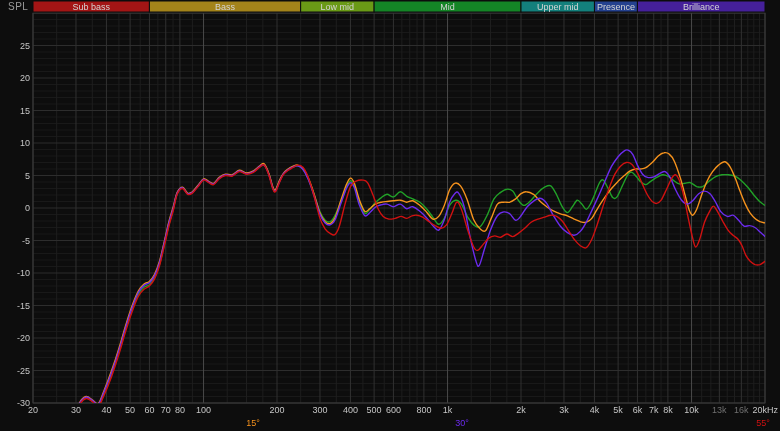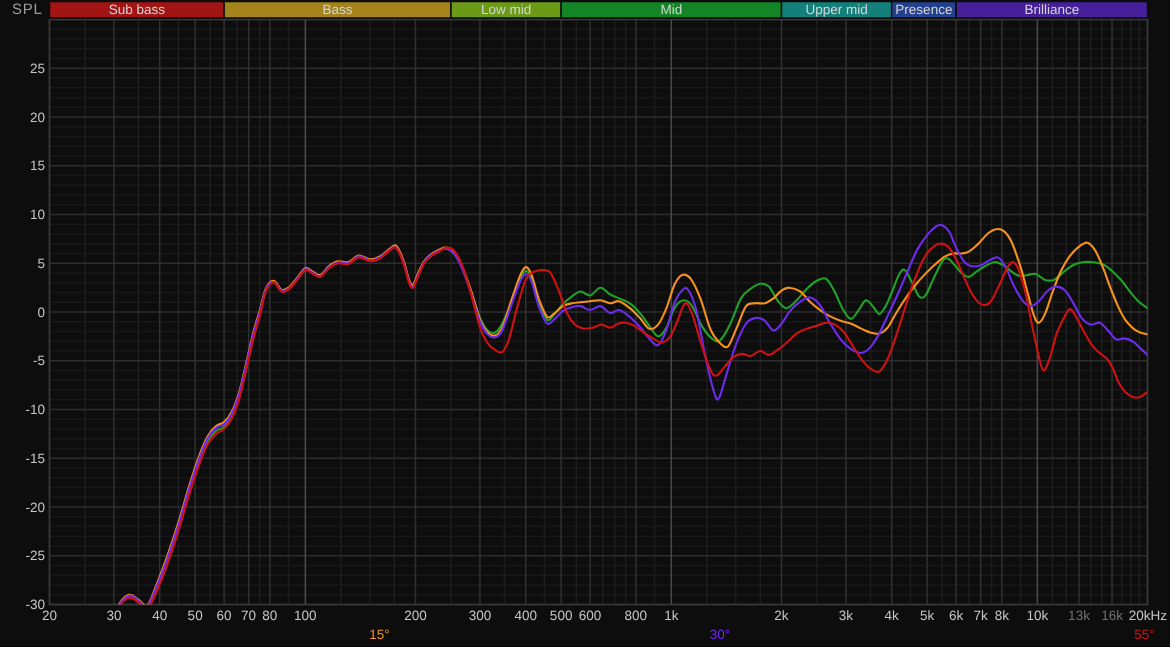--- a/index.html
+++ b/index.html
@@ -220,15 +220,15 @@
       </g>
       <g clip-path="url(#pc)">
         <path d="M72.4,422.5C73.6,419.5 77.2,408.4 79.4,404.3C81.7,400.2 83.9,398.3 86.1,397.8C88.2,397.3 90.3,399.7 92.3,401.0C94.3,402.3 96.3,406.7 98.2,405.6C100.1,404.5 101.5,399.7 103.8,394.5C106.0,389.3 109.1,381.4 111.6,374.4C114.1,367.4 116.6,359.9 118.9,352.3C121.3,344.7 123.6,336.0 125.8,328.9C128.0,321.8 130.1,315.1 132.2,309.4C134.3,303.7 136.3,298.1 138.3,294.4C140.2,290.8 142.1,288.9 144.0,287.3C145.8,285.7 147.6,286.3 149.4,284.7C151.2,283.1 152.9,280.9 154.6,277.6C156.3,274.2 157.9,270.0 159.5,264.6C161.1,259.1 162.7,251.6 164.2,245.1C165.8,238.6 167.3,231.4 168.7,225.6C170.2,219.7 171.6,215.3 173.1,209.9C174.5,204.6 175.6,197.4 177.2,193.7C178.8,190.0 180.8,187.8 182.5,187.8C184.2,187.8 185.9,192.9 187.6,193.7C189.2,194.5 190.6,193.7 192.4,192.4C194.1,191.1 196.3,188.1 198.1,185.9C200.0,183.7 201.8,180.1 203.5,179.4C205.3,178.8 207.0,181.2 208.7,182.0C210.4,182.8 211.9,184.6 213.6,183.9C215.4,183.3 217.3,179.6 219.3,178.1C221.2,176.6 223.3,175.3 225.5,174.8C227.6,174.4 229.9,176.2 232.2,175.5C234.4,174.8 236.8,171.3 239.2,170.9C241.6,170.6 244.2,173.4 246.5,173.6C248.9,173.7 251.1,172.8 253.4,171.6C255.6,170.4 258.0,167.6 259.8,166.4C261.6,165.2 262.6,163.3 264.1,164.4C265.5,165.6 267.3,169.8 268.7,173.6C270.2,177.3 271.6,184.4 272.7,187.2C273.8,190.0 274.3,191.3 275.4,190.4C276.5,189.6 277.8,184.7 279.1,182.0C280.4,179.3 281.7,176.3 283.2,174.2C284.7,172.1 286.5,170.8 288.1,169.7C289.7,168.5 291.1,167.7 292.7,167.1C294.3,166.4 296.0,165.4 297.6,165.8C299.3,166.1 301.0,166.9 302.7,169.0C304.5,171.1 306.2,174.0 308.0,178.1C309.9,182.2 311.8,188.1 313.8,193.7C315.8,199.3 318.1,207.5 320.0,211.9C321.9,216.3 323.5,218.7 325.1,220.3C326.8,222.0 328.5,222.4 330.1,221.7C331.7,220.9 333.0,219.1 334.8,215.8C336.6,212.6 338.8,206.9 340.7,202.2C342.7,197.4 344.8,190.8 346.4,187.2C348.0,183.6 349.1,180.9 350.5,180.7C351.8,180.5 352.9,182.4 354.4,185.9C355.8,189.4 357.6,196.9 359.3,201.5C361.1,206.1 363.1,211.9 364.8,213.2C366.5,214.5 368.0,211.0 369.8,209.3C371.5,207.6 373.2,204.8 375.2,202.8C377.1,200.9 379.3,199.0 381.3,197.6C383.2,196.2 385.0,194.5 387.0,194.3C389.1,194.2 391.2,197.4 393.4,196.9C395.6,196.5 398.0,191.9 400.3,191.8C402.5,191.6 404.6,195.1 406.7,196.3C408.8,197.5 410.5,197.9 412.7,198.9C414.9,199.9 417.6,200.5 419.9,202.2C422.1,203.8 424.4,206.2 426.5,208.7C428.7,211.1 430.8,214.5 432.8,217.1C434.8,219.7 436.8,224.0 438.7,224.3C440.6,224.5 442.5,221.5 444.3,218.4C446.1,215.3 447.7,208.4 449.6,205.4C451.5,202.4 453.7,200.4 455.7,200.2C457.7,200.0 459.4,201.3 461.4,204.1C463.4,206.9 465.6,213.5 467.7,217.1C469.9,220.7 472.5,223.9 474.5,225.6C476.6,227.2 478.1,228.5 480.1,226.8C482.2,225.2 484.6,220.5 486.9,215.8C489.2,211.1 491.7,202.8 494.0,198.9C496.3,195.0 498.5,194.0 500.6,192.4C502.8,190.8 504.8,189.4 506.8,189.2C508.9,188.9 510.8,189.3 512.7,191.1C514.6,192.9 516.4,197.8 518.3,200.2C520.2,202.6 522.0,205.4 524.1,205.4C526.3,205.4 528.8,202.4 531.1,200.2C533.4,198.0 535.8,194.6 538.1,192.4C540.3,190.2 542.5,188.3 544.6,187.2C546.8,186.1 548.8,184.6 550.8,185.9C552.8,187.2 554.8,191.5 556.7,195.0C558.5,198.5 560.4,203.8 562.2,206.7C564.0,209.6 565.7,212.6 567.4,212.6C569.2,212.6 570.8,208.8 572.4,206.7C574.1,204.6 575.7,200.6 577.2,200.2C578.8,199.8 580.3,202.6 581.8,204.1C583.3,205.6 584.8,209.3 586.2,209.3C587.6,209.3 589.0,206.5 590.4,204.1C591.8,201.7 592.9,198.6 594.5,195.0C596.0,191.4 598.1,185.1 599.6,182.7C601.1,180.2 601.9,179.1 603.3,180.1C604.8,181.0 606.5,185.6 608.1,188.5C609.7,191.4 611.2,196.2 612.7,197.6C614.2,199.0 615.4,198.9 617.0,196.9C618.6,195.0 620.4,189.7 622.3,185.9C624.1,182.1 626.6,176.5 628.2,174.2C629.8,171.9 630.6,171.8 632.0,172.3C633.4,172.7 635.0,175.2 636.5,176.8C638.0,178.4 639.3,180.7 640.9,182.0C642.5,183.3 644.3,184.7 645.9,184.6C647.5,184.5 648.9,182.5 650.7,181.3C652.5,180.2 654.8,178.5 656.7,177.4C658.7,176.4 660.6,175.1 662.5,174.8C664.3,174.6 666.1,175.3 667.9,176.2C669.7,177.0 671.2,178.8 673.1,180.1C675.0,181.4 677.2,183.4 679.2,183.9C681.2,184.5 683.1,183.5 685.0,183.3C686.9,183.1 688.5,182.1 690.5,182.7C692.4,183.2 694.7,185.9 696.7,186.6C698.7,187.2 700.5,187.4 702.6,186.6C704.7,185.7 707.0,183.0 709.1,181.3C711.2,179.7 713.1,177.9 715.2,176.8C717.3,175.7 719.5,175.2 721.8,174.8C724.0,174.5 726.5,174.6 728.7,174.8C730.9,175.1 733.1,175.2 735.2,176.2C737.3,177.1 739.3,178.9 741.4,180.7C743.4,182.5 745.7,184.8 747.8,187.2C749.9,189.6 751.9,192.6 753.8,195.0C755.8,197.4 757.7,199.8 759.6,201.5C761.4,203.2 764.1,204.8 765.0,205.4" fill="none" stroke="#21a127" stroke-width="1.4" stroke-linejoin="round" stroke-linecap="round"></path>
         <path d="M72.4,422.5C73.6,419.3 77.2,407.3 79.4,403.0C81.7,398.7 83.9,397.0 86.1,396.5C88.2,396.0 90.3,398.6 92.3,399.8C94.3,400.9 96.3,405.1 98.2,403.6C100.1,402.2 101.5,396.8 103.8,391.3C106.0,385.8 109.1,377.6 111.6,370.5C114.1,363.4 116.6,356.0 118.9,348.4C121.3,340.8 123.6,332.1 125.8,325.0C128.0,317.9 130.1,311.1 132.2,305.5C134.3,299.9 136.3,294.8 138.3,291.2C140.2,287.6 142.1,285.7 144.0,284.1C145.8,282.4 147.6,283.1 149.4,281.4C151.2,279.8 152.9,277.7 154.6,274.3C156.3,270.9 157.9,266.7 159.5,261.3C161.1,255.9 162.7,248.3 164.2,241.8C165.8,235.3 167.3,228.0 168.7,222.3C170.2,216.6 171.6,212.3 173.1,207.3C174.5,202.4 175.6,195.8 177.2,192.4C178.8,189.0 180.8,187.1 182.5,187.2C184.2,187.3 185.9,192.3 187.6,193.1C189.2,193.8 190.6,193.1 192.4,191.8C194.1,190.4 196.3,187.4 198.1,185.3C200.0,183.1 201.8,179.4 203.5,178.8C205.3,178.1 207.0,180.6 208.7,181.3C210.4,182.1 211.9,184.0 213.6,183.3C215.4,182.7 217.3,179.0 219.3,177.4C221.2,175.9 223.3,174.6 225.5,174.2C227.6,173.8 229.9,175.5 232.2,174.8C234.4,174.2 236.8,170.6 239.2,170.3C241.6,170.0 244.2,172.8 246.5,172.9C248.9,173.0 251.1,172.1 253.4,170.9C255.6,169.8 258.0,166.9 259.8,165.8C261.6,164.6 262.6,162.6 264.1,163.8C265.5,165.0 267.3,169.1 268.7,172.9C270.2,176.7 271.6,183.7 272.7,186.6C273.8,189.4 274.3,190.7 275.4,189.8C276.5,188.9 277.8,184.1 279.1,181.3C280.4,178.6 281.7,175.6 283.2,173.6C284.7,171.5 286.5,170.2 288.1,169.0C289.7,167.8 291.1,167.1 292.7,166.4C294.3,165.8 296.0,164.8 297.6,165.1C299.3,165.4 301.0,166.3 302.7,168.3C304.5,170.4 306.2,173.3 308.0,177.4C309.9,181.6 311.8,187.1 313.8,193.1C315.8,199.0 318.1,208.4 320.0,213.2C321.9,218.0 323.5,219.9 325.1,221.7C326.8,223.4 328.5,224.1 330.1,223.6C331.7,223.1 333.0,222.2 334.8,218.4C336.6,214.6 338.8,206.5 340.7,200.8C342.7,195.2 344.8,188.4 346.4,184.6C348.0,180.8 349.1,178.3 350.5,178.1C351.8,177.9 352.9,179.7 354.4,183.3C355.8,186.9 357.6,194.9 359.3,199.6C361.1,204.2 363.1,209.7 364.8,211.3C366.5,212.8 368.0,209.8 369.8,208.7C371.5,207.5 373.2,205.2 375.2,204.1C377.1,203.0 379.3,202.6 381.3,202.2C383.2,201.7 385.0,201.7 387.0,201.5C389.1,201.3 391.2,201.1 393.4,200.8C395.6,200.6 398.0,200.0 400.3,200.2C402.5,200.4 404.6,202.0 406.7,202.2C408.8,202.3 410.5,200.3 412.7,200.8C414.9,201.4 417.6,203.6 419.9,205.4C422.1,207.2 424.4,209.6 426.5,211.9C428.7,214.2 430.8,218.3 432.8,219.1C434.8,219.8 436.8,218.7 438.7,216.4C440.6,214.2 442.5,209.8 444.3,205.4C446.1,201.0 447.9,193.5 449.6,189.8C451.4,186.1 452.9,184.0 454.7,183.3C456.5,182.7 458.5,183.3 460.5,185.9C462.5,188.5 464.7,193.3 466.9,198.9C469.1,204.5 471.5,214.7 473.7,219.7C475.9,224.7 478.2,227.0 480.1,228.8C482.1,230.6 483.6,232.5 485.5,230.8C487.3,229.0 489.2,222.8 491.2,218.4C493.2,214.0 495.3,206.8 497.4,204.1C499.4,201.4 501.7,202.5 503.8,202.2C505.9,201.8 507.9,202.7 509.8,202.2C511.8,201.6 513.7,200.3 515.6,198.9C517.4,197.5 519.2,194.9 521.0,193.7C522.8,192.5 524.1,191.6 526.2,191.8C528.3,191.9 531.1,192.7 533.5,194.3C535.8,196.0 538.1,199.4 540.3,201.5C542.5,203.6 544.7,205.2 546.7,206.7C548.8,208.2 550.5,209.4 552.8,210.6C555.1,211.8 557.9,213.0 560.4,213.8C562.8,214.7 565.2,214.9 567.4,215.8C569.7,216.7 571.9,218.1 574.1,219.1C576.2,220.0 578.3,221.1 580.3,221.7C582.3,222.2 584.3,222.8 586.2,222.3C588.1,221.8 590.0,220.6 591.8,218.4C593.6,216.2 594.9,212.8 597.1,209.3C599.2,205.8 602.1,201.1 604.6,197.6C607.0,194.1 609.3,191.2 611.5,188.5C613.8,185.8 616.0,183.5 618.1,181.3C620.2,179.2 622.3,177.2 624.3,175.5C626.3,173.8 628.2,172.0 630.1,170.9C632.0,169.9 633.8,169.3 635.6,169.0C637.4,168.7 639.2,169.2 640.9,169.0C642.6,168.8 644.0,168.8 645.9,167.7C647.8,166.6 650.2,164.4 652.2,162.5C654.3,160.6 656.3,157.6 658.2,156.0C660.1,154.4 662.0,153.1 663.9,152.8C665.7,152.4 667.5,152.6 669.2,154.1C671.0,155.5 672.5,157.2 674.3,161.2C676.2,165.2 678.6,172.5 680.4,178.1C682.2,183.7 683.5,189.6 685.0,195.0C686.5,200.4 688.1,207.2 689.4,210.6C690.7,214.0 691.4,215.4 692.6,215.2C693.8,214.9 695.2,212.7 696.7,209.3C698.2,205.9 699.9,199.8 701.6,195.0C703.4,190.2 705.4,184.6 707.3,180.7C709.1,176.8 710.7,174.2 712.6,171.6C714.5,169.0 716.5,166.7 718.5,165.1C720.6,163.5 723.0,161.5 724.9,161.8C726.9,162.2 728.5,164.3 730.2,167.1C731.9,169.8 733.6,174.1 735.2,178.1C736.9,182.1 738.3,186.8 740.0,191.1C741.7,195.4 743.6,200.4 745.3,204.1C747.0,207.8 748.5,210.7 750.2,213.2C752.0,215.7 753.9,217.6 755.6,219.1C757.2,220.5 758.6,221.0 760.1,221.7C761.7,222.3 764.2,222.7 765.0,222.9" fill="none" stroke="#f5921d" stroke-width="1.4" stroke-linejoin="round" stroke-linecap="round"></path>
         <path d="M72.4,422.5C73.6,419.4 77.2,407.9 79.4,403.6C81.7,399.4 83.9,397.7 86.1,397.1C88.2,396.6 90.3,399.2 92.3,400.4C94.3,401.6 96.3,405.6 98.2,404.3C100.1,403.0 101.5,397.9 103.8,392.6C106.0,387.3 109.1,379.5 111.6,372.5C114.1,365.4 116.6,357.9 118.9,350.4C121.3,342.8 123.6,334.1 125.8,326.9C128.0,319.8 130.1,313.2 132.2,307.4C134.3,301.7 136.3,296.2 138.3,292.5C140.2,288.8 142.1,287.0 144.0,285.4C145.8,283.7 147.6,284.4 149.4,282.8C151.2,281.1 152.9,279.0 154.6,275.6C156.3,272.2 157.9,268.0 159.5,262.6C161.1,257.2 162.7,249.6 164.2,243.1C165.8,236.6 167.3,229.3 168.7,223.6C170.2,217.9 171.6,213.7 173.1,208.7C174.5,203.6 175.6,196.5 177.2,193.1C178.8,189.6 180.8,187.7 182.5,187.8C184.2,188.0 185.9,192.9 187.6,193.7C189.2,194.5 190.6,193.7 192.4,192.4C194.1,191.1 196.3,188.1 198.1,185.9C200.0,183.7 201.8,180.1 203.5,179.4C205.3,178.8 207.0,181.2 208.7,182.0C210.4,182.8 211.9,184.6 213.6,183.9C215.4,183.3 217.3,179.6 219.3,178.1C221.2,176.6 223.3,175.3 225.5,174.8C227.6,174.4 229.9,176.2 232.2,175.5C234.4,174.8 236.8,171.3 239.2,170.9C241.6,170.6 244.2,173.4 246.5,173.6C248.9,173.7 251.1,172.8 253.4,171.6C255.6,170.4 258.0,167.5 259.8,166.4C261.6,165.3 262.6,163.8 264.1,165.1C265.5,166.4 267.3,170.4 268.7,174.2C270.2,178.0 271.6,185.0 272.7,187.8C273.8,190.7 274.3,192.0 275.4,191.1C276.5,190.2 277.8,185.5 279.1,182.7C280.4,179.8 281.7,176.4 283.2,174.2C284.7,172.0 286.5,170.8 288.1,169.7C289.7,168.5 291.1,167.7 292.7,167.1C294.3,166.4 296.0,165.4 297.6,165.8C299.3,166.1 301.0,166.8 302.7,169.0C304.5,171.2 306.2,174.4 308.0,178.8C309.9,183.1 311.8,189.0 313.8,195.0C315.8,201.0 318.1,209.8 320.0,214.5C321.9,219.2 323.5,221.2 325.1,222.9C326.8,224.7 328.5,225.3 330.1,224.9C331.7,224.5 333.0,223.8 334.8,220.3C336.6,216.9 338.8,209.4 340.7,204.1C342.7,198.8 344.8,192.1 346.4,188.5C348.0,184.9 349.1,182.8 350.5,182.7C351.8,182.5 352.9,184.2 354.4,187.8C355.8,191.5 357.6,200.1 359.3,204.8C361.1,209.4 363.1,214.5 364.8,215.8C366.5,217.1 368.0,214.0 369.8,212.6C371.5,211.1 373.2,208.7 375.2,207.3C377.1,206.0 379.3,205.3 381.3,204.8C383.2,204.2 385.0,203.8 387.0,204.1C389.1,204.4 391.2,206.7 393.4,206.7C395.6,206.7 398.0,203.8 400.3,204.1C402.5,204.4 404.6,208.2 406.7,208.7C408.8,209.1 410.5,206.3 412.7,206.7C414.9,207.1 417.6,209.4 419.9,211.3C422.1,213.1 424.4,215.4 426.5,217.8C428.7,220.1 430.8,223.5 432.8,225.6C434.8,227.6 436.8,231.1 438.7,230.1C440.6,229.1 442.5,224.4 444.3,219.7C446.1,215.0 447.9,206.5 449.6,202.2C451.4,197.8 453.2,195.2 454.7,193.7C456.2,192.2 457.0,190.9 458.6,193.1C460.2,195.2 462.2,199.2 464.2,206.7C466.1,214.2 468.3,228.7 470.3,237.9C472.3,247.1 474.7,257.4 476.2,261.9C477.7,266.5 477.9,267.5 479.4,265.2C480.8,262.9 482.8,254.2 484.7,248.3C486.6,242.5 488.4,235.5 490.5,230.1C492.6,224.7 495.1,218.8 497.4,215.8C499.6,212.8 501.7,212.2 503.8,211.9C505.9,211.6 507.9,212.4 509.8,213.8C511.8,215.3 513.7,220.0 515.6,220.3C517.4,220.7 519.1,218.1 521.0,215.8C522.9,213.5 525.0,209.2 527.2,206.7C529.3,204.2 531.8,202.3 534.0,200.8C536.1,199.4 538.2,197.8 540.3,198.3C542.5,198.7 544.7,200.7 546.7,203.4C548.8,206.2 550.5,210.7 552.8,214.5C555.1,218.3 557.9,223.2 560.4,226.2C562.8,229.2 565.2,231.2 567.4,232.7C569.7,234.2 571.9,235.5 574.1,235.3C576.2,235.1 578.3,233.6 580.3,231.4C582.3,229.2 584.3,225.8 586.2,222.3C588.1,218.8 589.7,214.9 591.8,210.6C593.8,206.3 596.2,201.1 598.4,196.3C600.5,191.5 602.4,187.0 604.6,182.0C606.7,177.0 609.3,170.6 611.5,166.4C613.8,162.2 616.0,159.3 618.1,156.7C620.2,154.1 622.6,151.9 624.3,150.8C626.0,149.7 626.8,149.5 628.2,150.2C629.6,150.8 631.4,152.2 632.9,154.7C634.4,157.2 635.8,161.8 637.4,165.1C639.0,168.3 640.9,172.1 642.6,174.2C644.3,176.3 645.7,177.0 647.5,177.4C649.4,177.9 651.7,177.5 653.8,176.8C655.8,176.2 657.7,174.4 659.6,173.6C661.6,172.7 663.4,170.8 665.2,171.6C667.0,172.4 668.8,175.1 670.5,178.1C672.2,181.1 673.7,186.1 675.6,189.8C677.4,193.5 679.6,197.8 681.6,200.2C683.5,202.6 685.4,204.0 687.2,204.1C689.1,204.2 690.7,202.6 692.6,200.8C694.5,199.1 696.7,195.3 698.7,193.7C700.7,192.1 702.6,191.1 704.5,191.1C706.4,191.1 708.2,192.0 710.0,193.7C711.8,195.4 713.4,198.5 715.2,201.5C717.0,204.5 719.0,209.4 721.0,211.9C723.0,214.4 725.2,215.9 727.2,216.4C729.2,217.0 731.2,214.5 733.1,215.2C735.0,215.8 736.9,218.5 738.7,220.3C740.5,222.2 742.1,225.3 744.0,226.2C745.8,227.1 747.8,225.3 749.6,225.6C751.5,225.8 753.3,226.4 755.0,227.5C756.8,228.6 758.5,230.5 760.1,232.1C761.8,233.6 764.2,235.8 765.0,236.6" fill="none" stroke="#6c2bee" stroke-width="1.4" stroke-linejoin="round" stroke-linecap="round"></path>
         <path d="M72.4,422.5C73.6,419.6 77.2,409.0 79.4,405.0C81.7,400.9 83.9,399.0 86.1,398.5C88.2,397.9 90.3,400.4 92.3,401.7C94.3,403.0 96.3,407.2 98.2,406.3C100.1,405.3 101.5,400.8 103.8,395.9C106.0,390.9 109.1,383.3 111.6,376.4C114.1,369.4 116.6,361.8 118.9,354.3C121.3,346.7 123.6,338.0 125.8,330.9C128.0,323.7 130.1,317.1 132.2,311.4C134.3,305.6 136.3,300.1 138.3,296.4C140.2,292.7 142.1,291.0 144.0,289.3C145.8,287.5 147.6,287.7 149.4,286.0C151.2,284.3 152.9,282.2 154.6,278.9C156.3,275.5 157.9,271.3 159.5,265.9C161.1,260.4 162.7,252.8 164.2,246.3C165.8,239.8 167.3,232.7 168.7,226.8C170.2,221.0 171.6,216.7 173.1,211.3C174.5,205.8 175.6,198.1 177.2,194.3C178.8,190.6 180.8,188.5 182.5,188.5C184.2,188.5 185.9,193.6 187.6,194.3C189.2,195.1 190.6,194.4 192.4,193.1C194.1,191.8 196.3,188.7 198.1,186.6C200.0,184.4 201.8,180.7 203.5,180.1C205.3,179.4 207.0,181.9 208.7,182.7C210.4,183.4 211.9,185.3 213.6,184.6C215.4,183.9 217.3,180.3 219.3,178.8C221.2,177.2 223.3,175.9 225.5,175.5C227.6,175.1 229.9,176.8 232.2,176.2C234.4,175.5 236.8,171.9 239.2,171.6C241.6,171.3 244.2,174.1 246.5,174.2C248.9,174.3 251.1,173.4 253.4,172.3C255.6,171.1 258.0,168.2 259.8,167.1C261.6,165.9 262.6,163.8 264.1,165.1C265.5,166.4 267.3,170.9 268.7,174.8C270.2,178.8 271.6,185.7 272.7,188.5C273.8,191.3 274.3,192.6 275.4,191.8C276.5,190.9 277.8,186.1 279.1,183.3C280.4,180.5 281.7,177.0 283.2,174.8C284.7,172.7 286.5,171.5 288.1,170.3C289.7,169.1 291.1,168.6 292.7,167.7C294.3,166.8 296.0,165.2 297.6,165.1C299.3,165.0 301.0,165.1 302.7,167.1C304.5,169.0 306.2,172.1 308.0,176.8C309.9,181.5 311.8,188.1 313.8,195.0C315.8,201.9 318.1,212.8 320.0,218.4C321.9,224.0 323.5,226.3 325.1,228.8C326.8,231.3 328.5,232.4 330.1,233.3C331.7,234.3 333.2,235.8 334.8,234.7C336.3,233.5 337.6,231.3 339.3,226.2C341.0,221.1 343.2,210.7 345.0,204.1C346.9,197.5 348.7,190.3 350.5,186.6C352.2,182.8 353.5,182.4 355.6,181.3C357.7,180.3 360.9,179.8 362.9,180.1C364.9,180.3 365.9,180.2 367.5,182.7C369.2,185.1 371.2,190.6 373.0,195.0C374.8,199.4 376.6,205.7 378.3,209.3C380.0,212.9 381.5,214.8 383.2,216.4C385.0,218.1 386.9,218.7 388.9,219.1C390.9,219.4 393.1,218.8 395.2,218.4C397.2,218.0 399.2,216.4 401.1,216.4C403.0,216.4 404.9,218.5 406.7,218.4C408.5,218.3 410.3,216.3 412.0,215.8C413.7,215.3 415.3,214.9 417.1,215.2C418.8,215.4 420.6,216.0 422.6,217.1C424.6,218.2 427.0,220.2 429.1,221.7C431.2,223.1 433.2,224.5 435.2,225.6C437.2,226.6 439.1,228.3 441.0,228.2C442.9,228.0 444.7,227.3 446.5,224.9C448.3,222.5 450.0,217.6 451.7,213.8C453.4,210.1 455.1,202.9 456.7,202.2C458.3,201.4 459.6,204.6 461.4,209.3C463.3,214.0 465.7,223.8 467.7,230.1C469.8,236.4 472.0,243.6 473.7,247.0C475.4,250.4 476.2,250.7 477.8,250.3C479.4,249.8 481.3,246.5 483.2,244.4C485.1,242.3 487.2,239.3 489.1,237.9C491.0,236.5 492.8,236.1 494.7,235.9C496.6,235.8 498.6,237.6 500.6,237.3C502.6,236.9 504.8,234.1 506.8,234.0C508.9,233.9 510.8,236.7 512.7,236.6C514.6,236.5 516.4,234.6 518.3,233.3C520.2,232.1 522.0,230.6 524.1,228.8C526.3,227.0 528.8,223.9 531.1,222.3C533.4,220.7 535.8,219.9 538.1,219.1C540.3,218.2 542.5,217.8 544.6,217.1C546.8,216.4 548.8,215.3 550.8,215.2C552.8,215.0 554.8,215.5 556.7,216.4C558.5,217.4 560.4,218.9 562.2,221.0C564.0,223.1 565.5,225.8 567.4,228.8C569.4,231.8 571.9,236.4 574.1,239.2C576.2,242.0 578.3,244.3 580.3,245.7C582.3,247.1 584.3,248.7 586.2,247.7C588.1,246.6 590.0,243.0 591.8,239.2C593.6,235.4 595.1,230.5 597.1,224.9C599.0,219.3 601.3,211.6 603.3,205.4C605.4,199.2 607.3,193.1 609.3,187.8C611.2,182.6 613.0,177.8 614.9,174.2C616.7,170.6 618.3,168.3 620.2,166.4C622.1,164.5 624.3,162.8 626.3,162.5C628.2,162.2 630.1,162.7 632.0,164.4C633.8,166.2 635.6,169.5 637.4,172.9C639.2,176.3 640.9,180.9 642.6,184.6C644.3,188.3 645.9,192.2 647.5,195.0C649.1,197.8 650.7,200.1 652.2,201.5C653.8,202.9 655.3,203.7 656.7,203.4C658.2,203.2 659.4,202.6 661.1,200.2C662.7,197.8 664.8,192.8 666.6,189.2C668.4,185.5 670.3,180.5 671.8,178.1C673.3,175.7 674.3,174.5 675.6,174.8C676.8,175.2 677.8,176.5 679.2,180.1C680.6,183.6 682.3,189.9 683.9,196.3C685.4,202.7 686.9,211.5 688.3,218.4C689.8,225.3 691.4,233.1 692.6,237.9C693.8,242.7 694.5,246.8 695.7,247.0C696.9,247.2 698.2,243.3 699.7,239.2C701.2,235.1 702.8,227.1 704.5,222.3C706.2,217.5 708.5,213.3 710.0,210.6C711.5,207.9 712.2,205.8 713.5,206.1C714.8,206.3 716.2,209.4 717.7,211.9C719.2,214.4 720.9,218.0 722.6,221.0C724.3,224.0 726.2,227.7 728.0,230.1C729.7,232.5 731.4,233.8 733.1,235.3C734.8,236.8 736.5,237.5 738.0,239.2C739.5,240.9 740.7,243.0 742.0,245.7C743.3,248.4 744.5,252.8 745.9,255.4C747.3,258.1 748.7,259.8 750.2,261.3C751.8,262.8 753.4,264.0 755.0,264.6C756.7,265.1 758.5,265.1 760.1,264.6C761.8,264.0 764.2,261.8 765.0,261.3" fill="none" stroke="#d01111" stroke-width="1.4" stroke-linejoin="round" stroke-linecap="round"></path>
       </g>
     </svg>
   <span class="lg" id="lg0" style="color: rgb(33, 161, 39); left: 3px; margin-top: 40px;">Norm</span>
   <span class="lg" id="lg1" style="color: rgb(245, 146, 29); left: 253px; transform: translateX(-50%);">15°</span>
-  <span class="lg" id="lg2" style="color: rgb(108, 43, 238); left: 480px; transform: translateX(-50%);">30°</span>
+  <span class="lg" id="lg2" style="color: rgb(108, 43, 238); left: 462px; transform: translateX(-50%);">30°</span>
   <span class="lg" id="lg3" style="color: rgb(208, 17, 17); left: 763px; transform: translateX(-50%);">55°</span>
 </div>
 
 </body></html>

